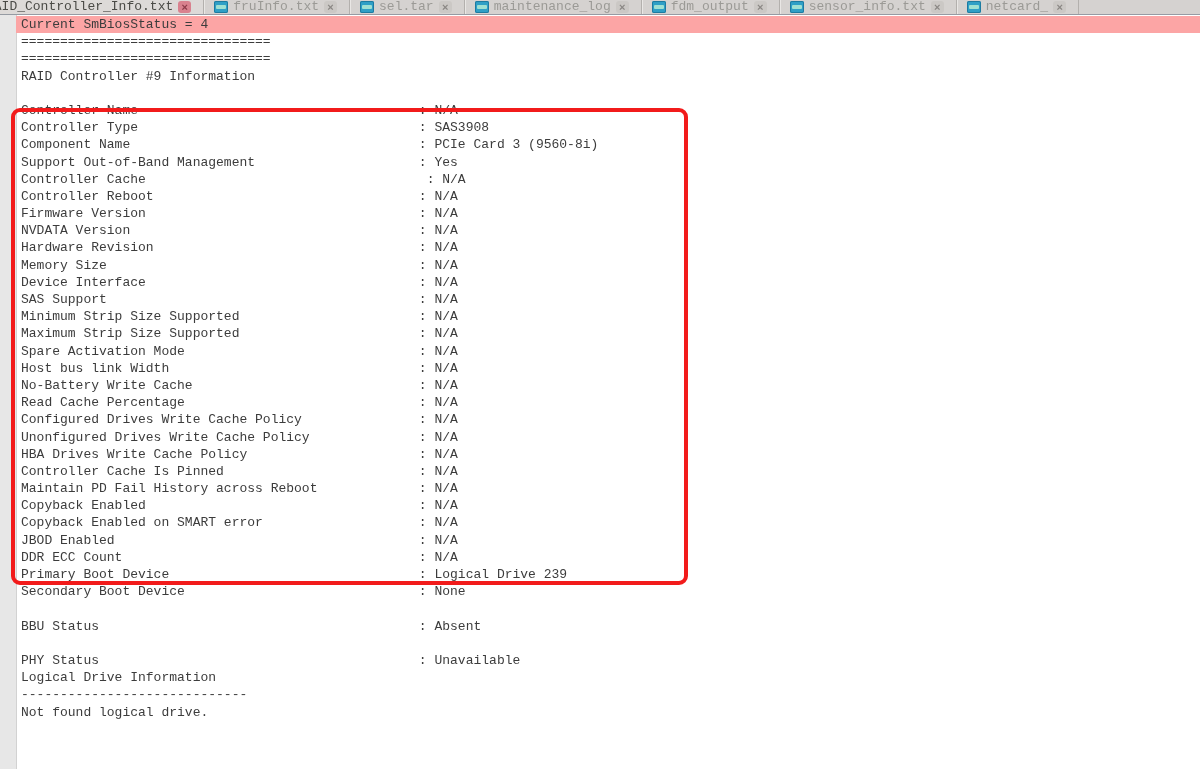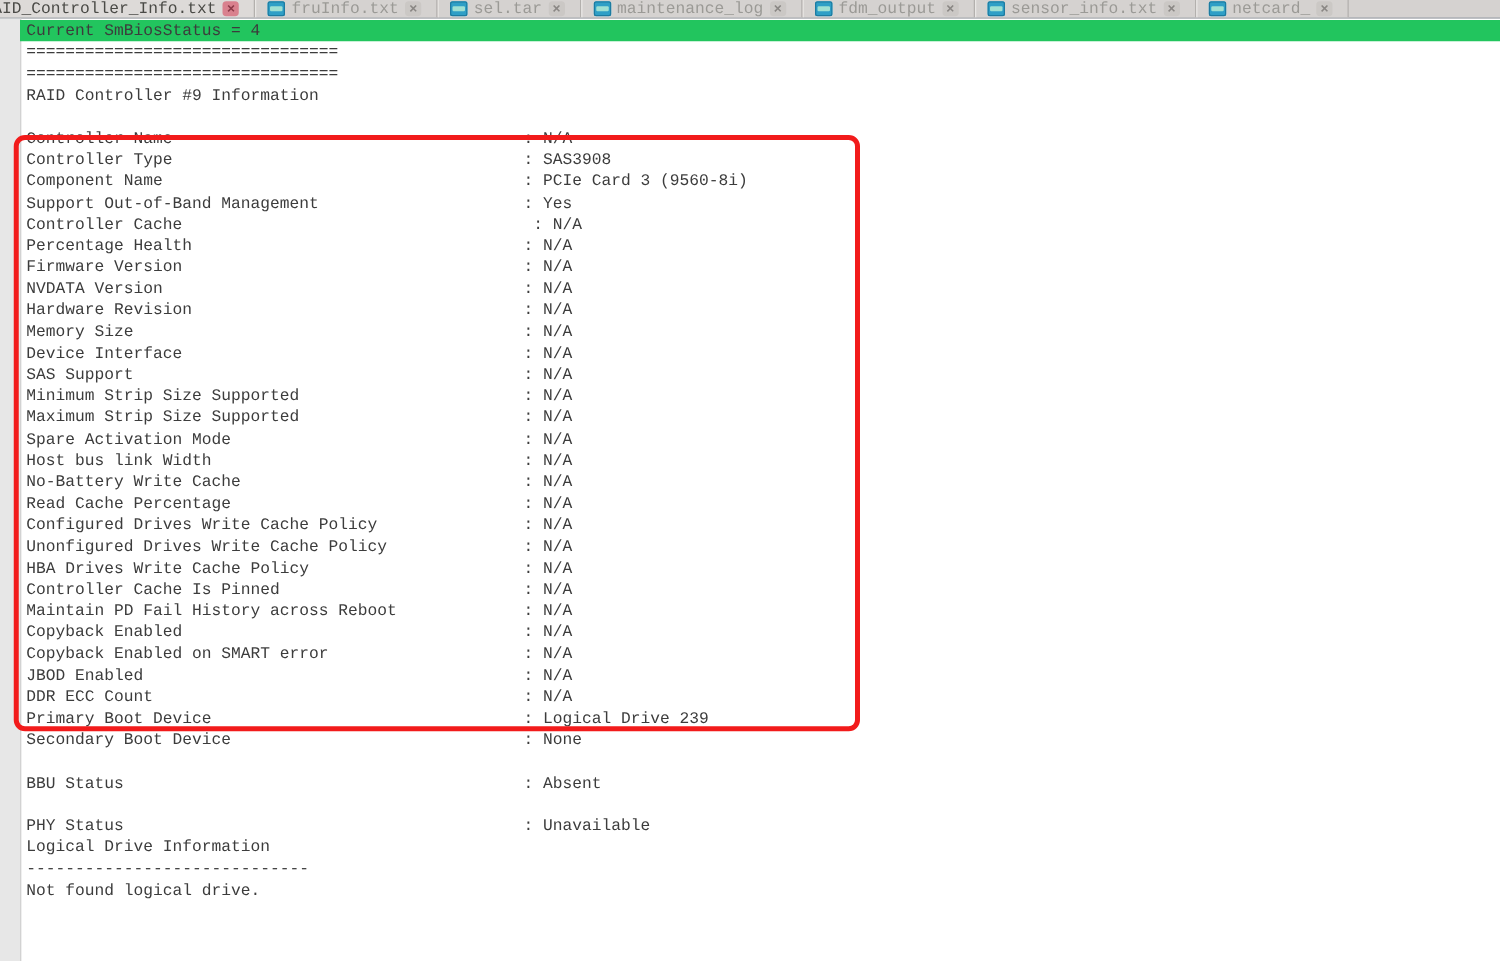--- a/index.html
+++ b/index.html
@@ -47,21 +47,21 @@
     background:#e7e7e7;border-right:1px solid #d2d2d2;
   }
   .lines{
     position:absolute;left:16px;top:1px;right:0;
     padding-left:5px;
     font-family:"Liberation Mono","DejaVu Sans Mono",monospace;
     font-size:13px;line-height:17.2px;color:#3c3c3c;
   }
   .line{white-space:pre;height:17.2px;}
   .line.current{
-    background:#22c55e;margin-left:-5px;padding-left:5px;
+    background:#fca5a5;margin-left:-5px;padding-left:5px;
   }
   .caret{
     position:absolute;left:20px;top:2px;width:2px;height:15px;background:#6a4fc8;
   }
   
   .redbox{
     position:absolute;left:11px;top:93px;width:677px;height:477px;
     border:4px solid #f21b1b;border-radius:9px;box-sizing:border-box;
     pointer-events:none;
   }
@@ -113,21 +113,21 @@
       <div class="line current">Current SmBiosStatus = 4</div>
       <div class="line">================================</div>
       <div class="line">================================</div>
       <div class="line">RAID Controller #9 Information</div>
       <div class="line"> </div>
       <div class="line">Controller Name                                    : N/A</div>
       <div class="line">Controller Type                                    : SAS3908</div>
       <div class="line">Component Name                                     : PCIe Card 3 (9560-8i)</div>
       <div class="line">Support Out-of-Band Management                     : Yes</div>
       <div class="line">Controller Cache                                    : N/A</div>
-      <div class="line">Percentage Health                                  : N/A</div>
+      <div class="line">Controller Reboot                                  : N/A</div>
       <div class="line">Firmware Version                                   : N/A</div>
       <div class="line">NVDATA Version                                     : N/A</div>
       <div class="line">Hardware Revision                                  : N/A</div>
       <div class="line">Memory Size                                        : N/A</div>
       <div class="line">Device Interface                                   : N/A</div>
       <div class="line">SAS Support                                        : N/A</div>
       <div class="line">Minimum Strip Size Supported                       : N/A</div>
       <div class="line">Maximum Strip Size Supported                       : N/A</div>
       <div class="line">Spare Activation Mode                              : N/A</div>
       <div class="line">Host bus link Width                                : N/A</div>

